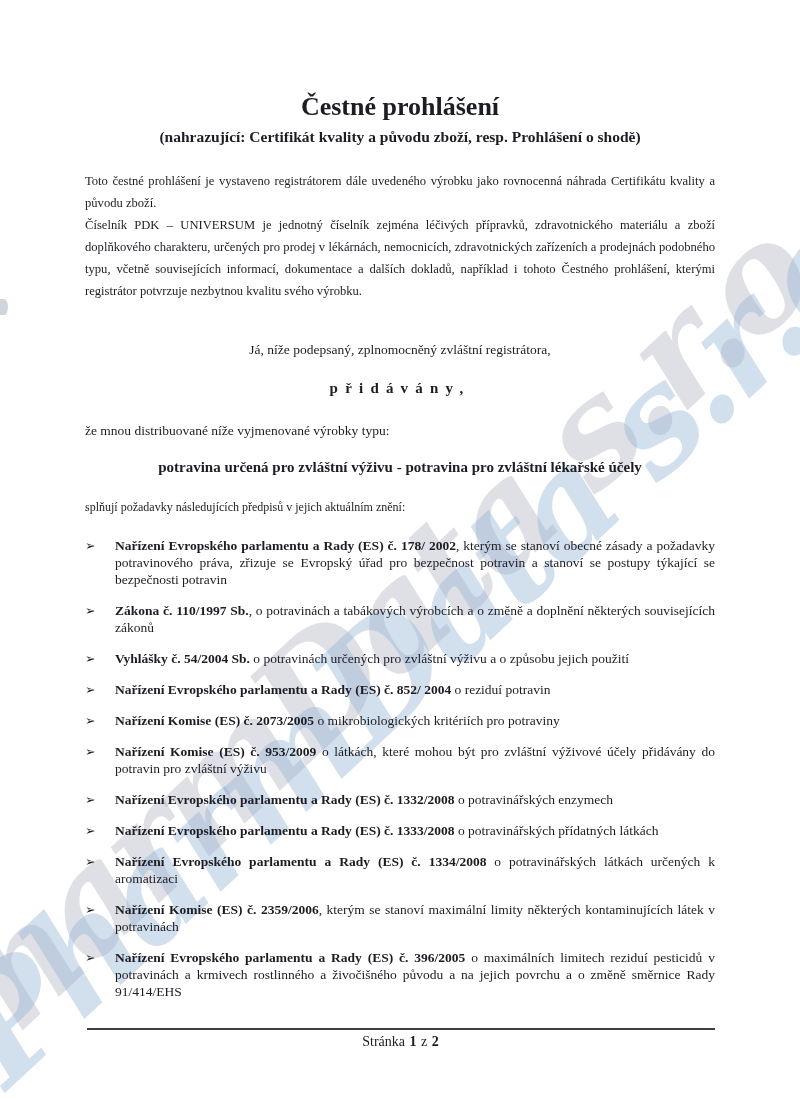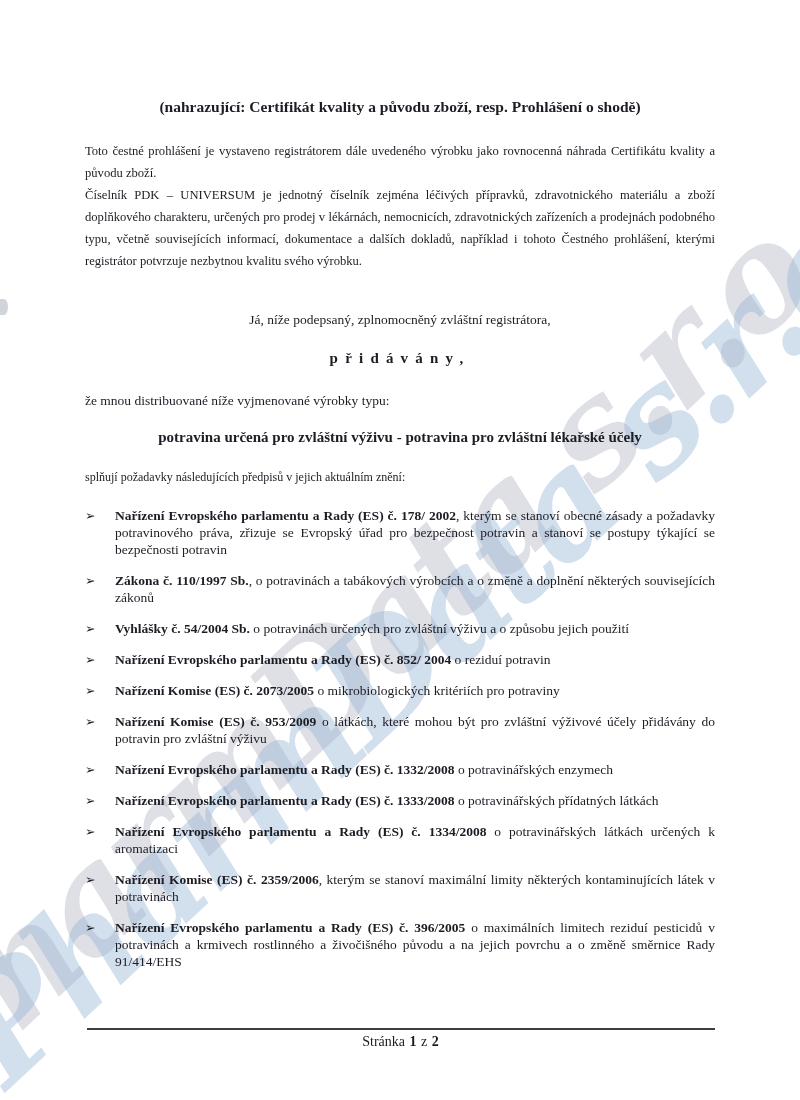--- a/index.html
+++ b/index.html
@@ -51,20 +51,21 @@
 <body>
 
 <div class="page">
 
   <div class="watermark wm-gray">PharmData s.r.o.</div>
   <div class="watermark wm-blue">PharmData s.r.o.</div>
   <div class="edge-speck"></div>
 
   <div class="content">
 
+    <h1 class="title">Čestné prohlášení</h1>
     <p class="subtitle">(nahrazující: Certifikát kvality a původu zboží, resp. Prohlášení o shodě)</p>
 
     <div class="intro">
       <p>Toto čestné prohlášení je vystaveno registrátorem dále uvedeného výrobku jako rovnocenná náhrada Certifikátu kvality a původu zboží.</p>
       <p>Číselník PDK – UNIVERSUM je jednotný číselník zejména léčivých přípravků, zdravotnického materiálu a zboží doplňkového charakteru, určených pro prodej v lékárnách, nemocnicích, zdravotnických zařízeních a prodejnách podobného typu, včetně souvisejících informací, dokumentace a dalších dokladů, například i tohoto Čestného prohlášení, kterými registrátor potvrzuje nezbytnou kvalitu svého výrobku.</p>
     </div>
 
     <p class="lead-line">Já, níže podepsaný, zplnomocněný zvláštní registrátora,</p>
     <p class="decl-word">přidávány,</p>
     <p class="body-line">že mnou distribuované níže vyjmenované výrobky typu:</p>

